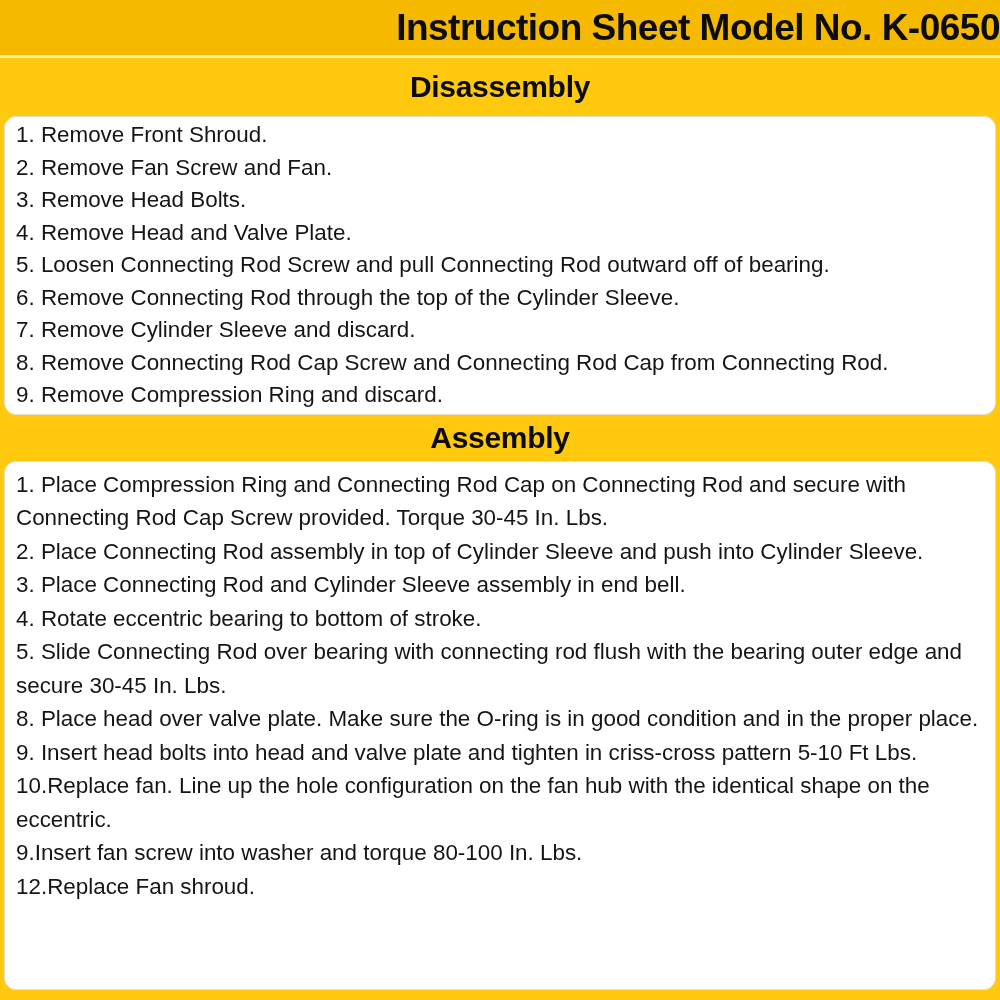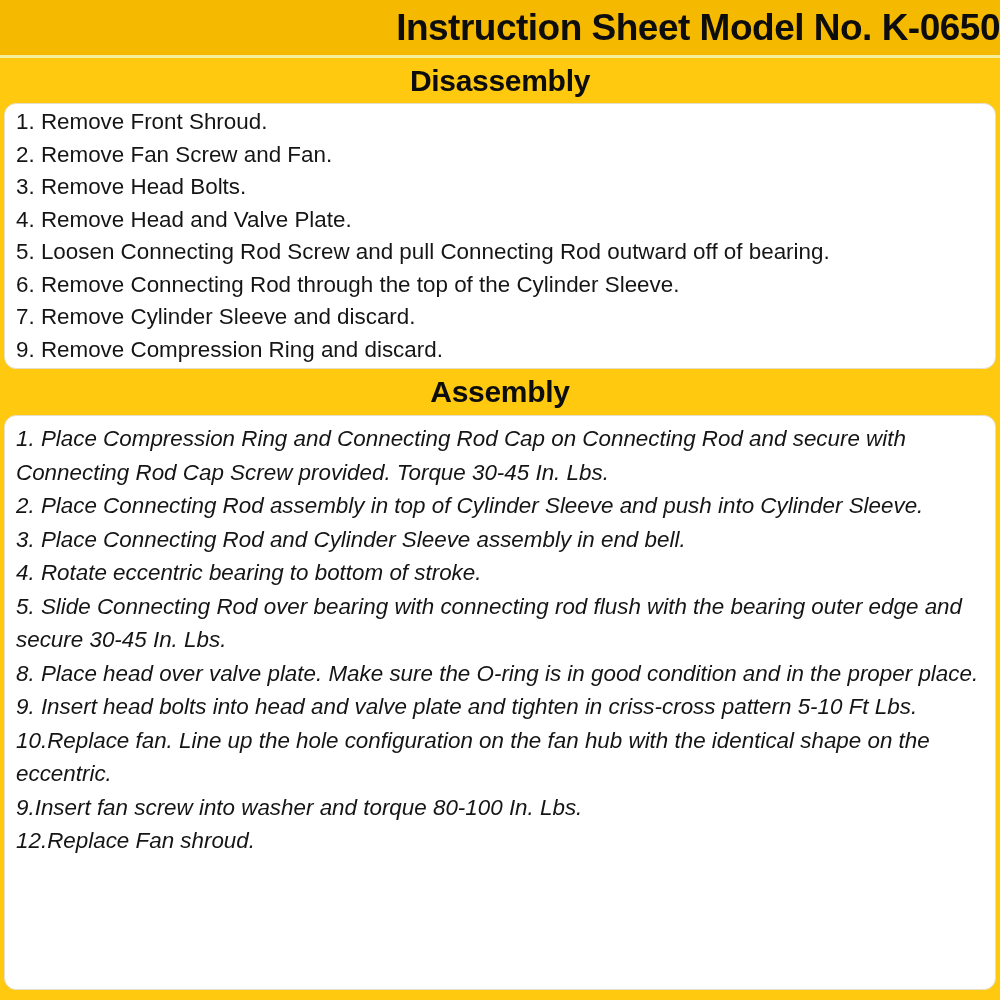--- a/index.html
+++ b/index.html
@@ -24,41 +24,41 @@
     background: var(--title-band-bg);
     display: flex; align-items: center; justify-content: flex-end;
   }
   .title {
     font-size: 37px; font-weight: bold; color: #0d0d0d;
     letter-spacing: -0.5px; white-space: nowrap;
   }
   .divider { height: 3px; flex: 0 0 3px; background: var(--divider); }
 
   .band {
-    flex: 0 0 45px; height: 45px;
+    flex: 0 0 45px; height: 58px;
     display: flex; align-items: center; justify-content: center;
     background: var(--section-band-bg);
   }
   .band-2 { flex: 0 0 46px; height: 46px; }
   .heading { font-size: 30px; font-weight: bold; color: #0d0d0d; letter-spacing: -0.3px; }
 
   .card {
     background: var(--card-bg);
     margin: 0 4px;
     border: 1px solid var(--card-border);
     border-radius: 12px;
     padding: 2px 11px 2px 11px;
     color: var(--text);
   }
   .card .step {
     font-size: 22.4px;
     line-height: 32.5px;
     color: var(--text);
   }
-  .card-2 { padding-top: 6px; font-style: italic; }
+  .card-2 { padding-top: 6px; }
   .card-2 .step { line-height: 33.5px; }
 
   .section-2 {
     flex: 1 1 auto; min-height: 0;
     display: flex; flex-direction: column;
   }
   .card-2 {
     flex: 1 1 auto; min-height: 0;
     margin-bottom: 10px;
     overflow: hidden;
@@ -79,20 +79,21 @@
   </div>
   <div class="card card-1">
 
   <p class="step">1. Remove Front Shroud.</p>
       <p class="step">2. Remove Fan Screw and Fan.</p>
       <p class="step">3. Remove Head Bolts.</p>
       <p class="step">4. Remove Head and Valve Plate.</p>
       <p class="step">5. Loosen Connecting Rod Screw and pull Connecting Rod outward off of bearing.</p>
       <p class="step">6. Remove Connecting Rod through the top of the Cylinder Sleeve.</p>
       <p class="step">7. Remove Cylinder Sleeve and discard.</p>
+      <p class="step">8. Remove Connecting Rod Cap Screw and Connecting Rod Cap from Connecting Rod.</p>
       <p class="step">9. Remove Compression Ring and discard.</p>
     </div>
 </section>
 
 <section class="section-2">
   <div class="band band-2">
     <h2 class="heading">Assembly</h2>
   </div>
   <div class="card card-2">
 

